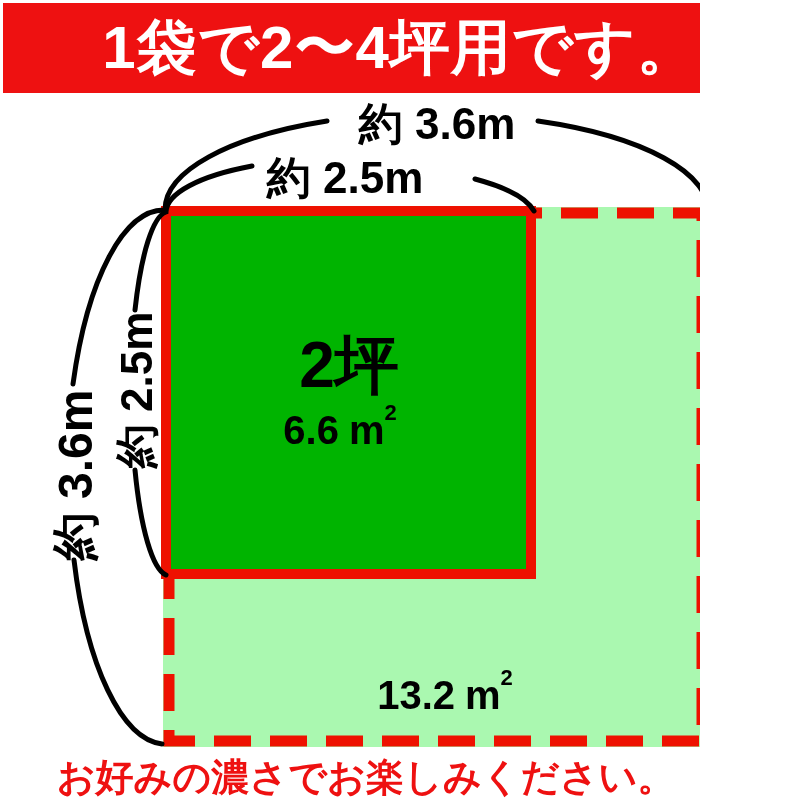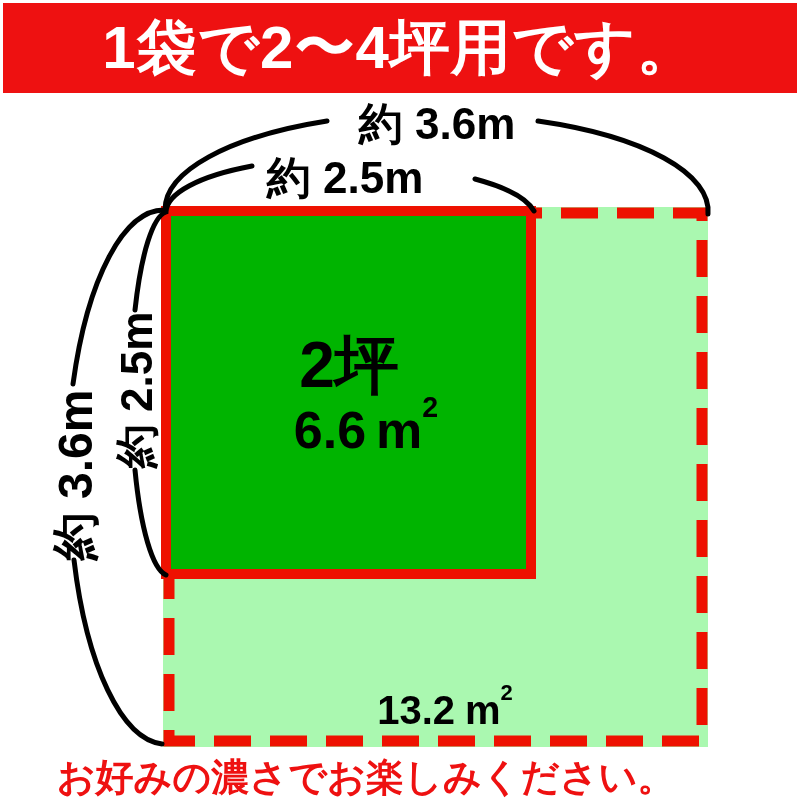--- a/index.html
+++ b/index.html
@@ -1,19 +1,19 @@
 <!DOCTYPE html>
 <html><head>
 <meta charset="utf-8">
 <style>
   html, body { margin: 0; padding: 0; background: #ffffff; }
   body { font-family: "Liberation Sans", "DejaVu Sans", sans-serif; }
   #stage {
     position: relative;
-    width: 800px;
+    width: 700px;
     height: 800px;
     background: #ffffff;
     overflow: hidden;
   }
   
   .banner {
     position: absolute;
     left: 3px; top: 3px;
     width: 794px; height: 90px;
     background: #ee1111;
@@ -51,23 +51,23 @@
     color: #000000;
     white-space: nowrap;
     line-height: 1;
   }
   .lbl.vert { transform: translate(-50%, -50%) rotate(-90deg); }
   .m-h36 { left: 437px; top: 124px; font-size: 44px; }
   .m-h25 { left: 345px; top: 178px; font-size: 44px; }
   .m-v25 { left: 137px; top: 390px; font-size: 44px; }
   .m-v36 { left: 76px;  top: 475px; font-size: 48px; }
   .area-inner-name  { left: 349px; top: 365px; font-size: 64px; }
-  .area-inner-value { left: 366px; top: 430px; font-size: 52px; }
+  .area-inner-value { left: 340px; top: 430px; font-size: 40px; }
   .area-outer-name  { left: 438px; top: 633px; font-size: 64px; }
-  .area-outer-value { left: 445px; top: 710px; font-size: 40px; text-align: right; }
+  .area-outer-value { left: 445px; top: 695px; font-size: 40px; text-align: right; }
   .unit-m { margin-left: 10px; }
   
   .footer-note {
     position: absolute;
     left: 366px; top: 777px;
     transform: translate(-50%, -50%);
     color: #ee1111;
     font-size: 38px;
     font-weight: bold;
     white-space: nowrap;

